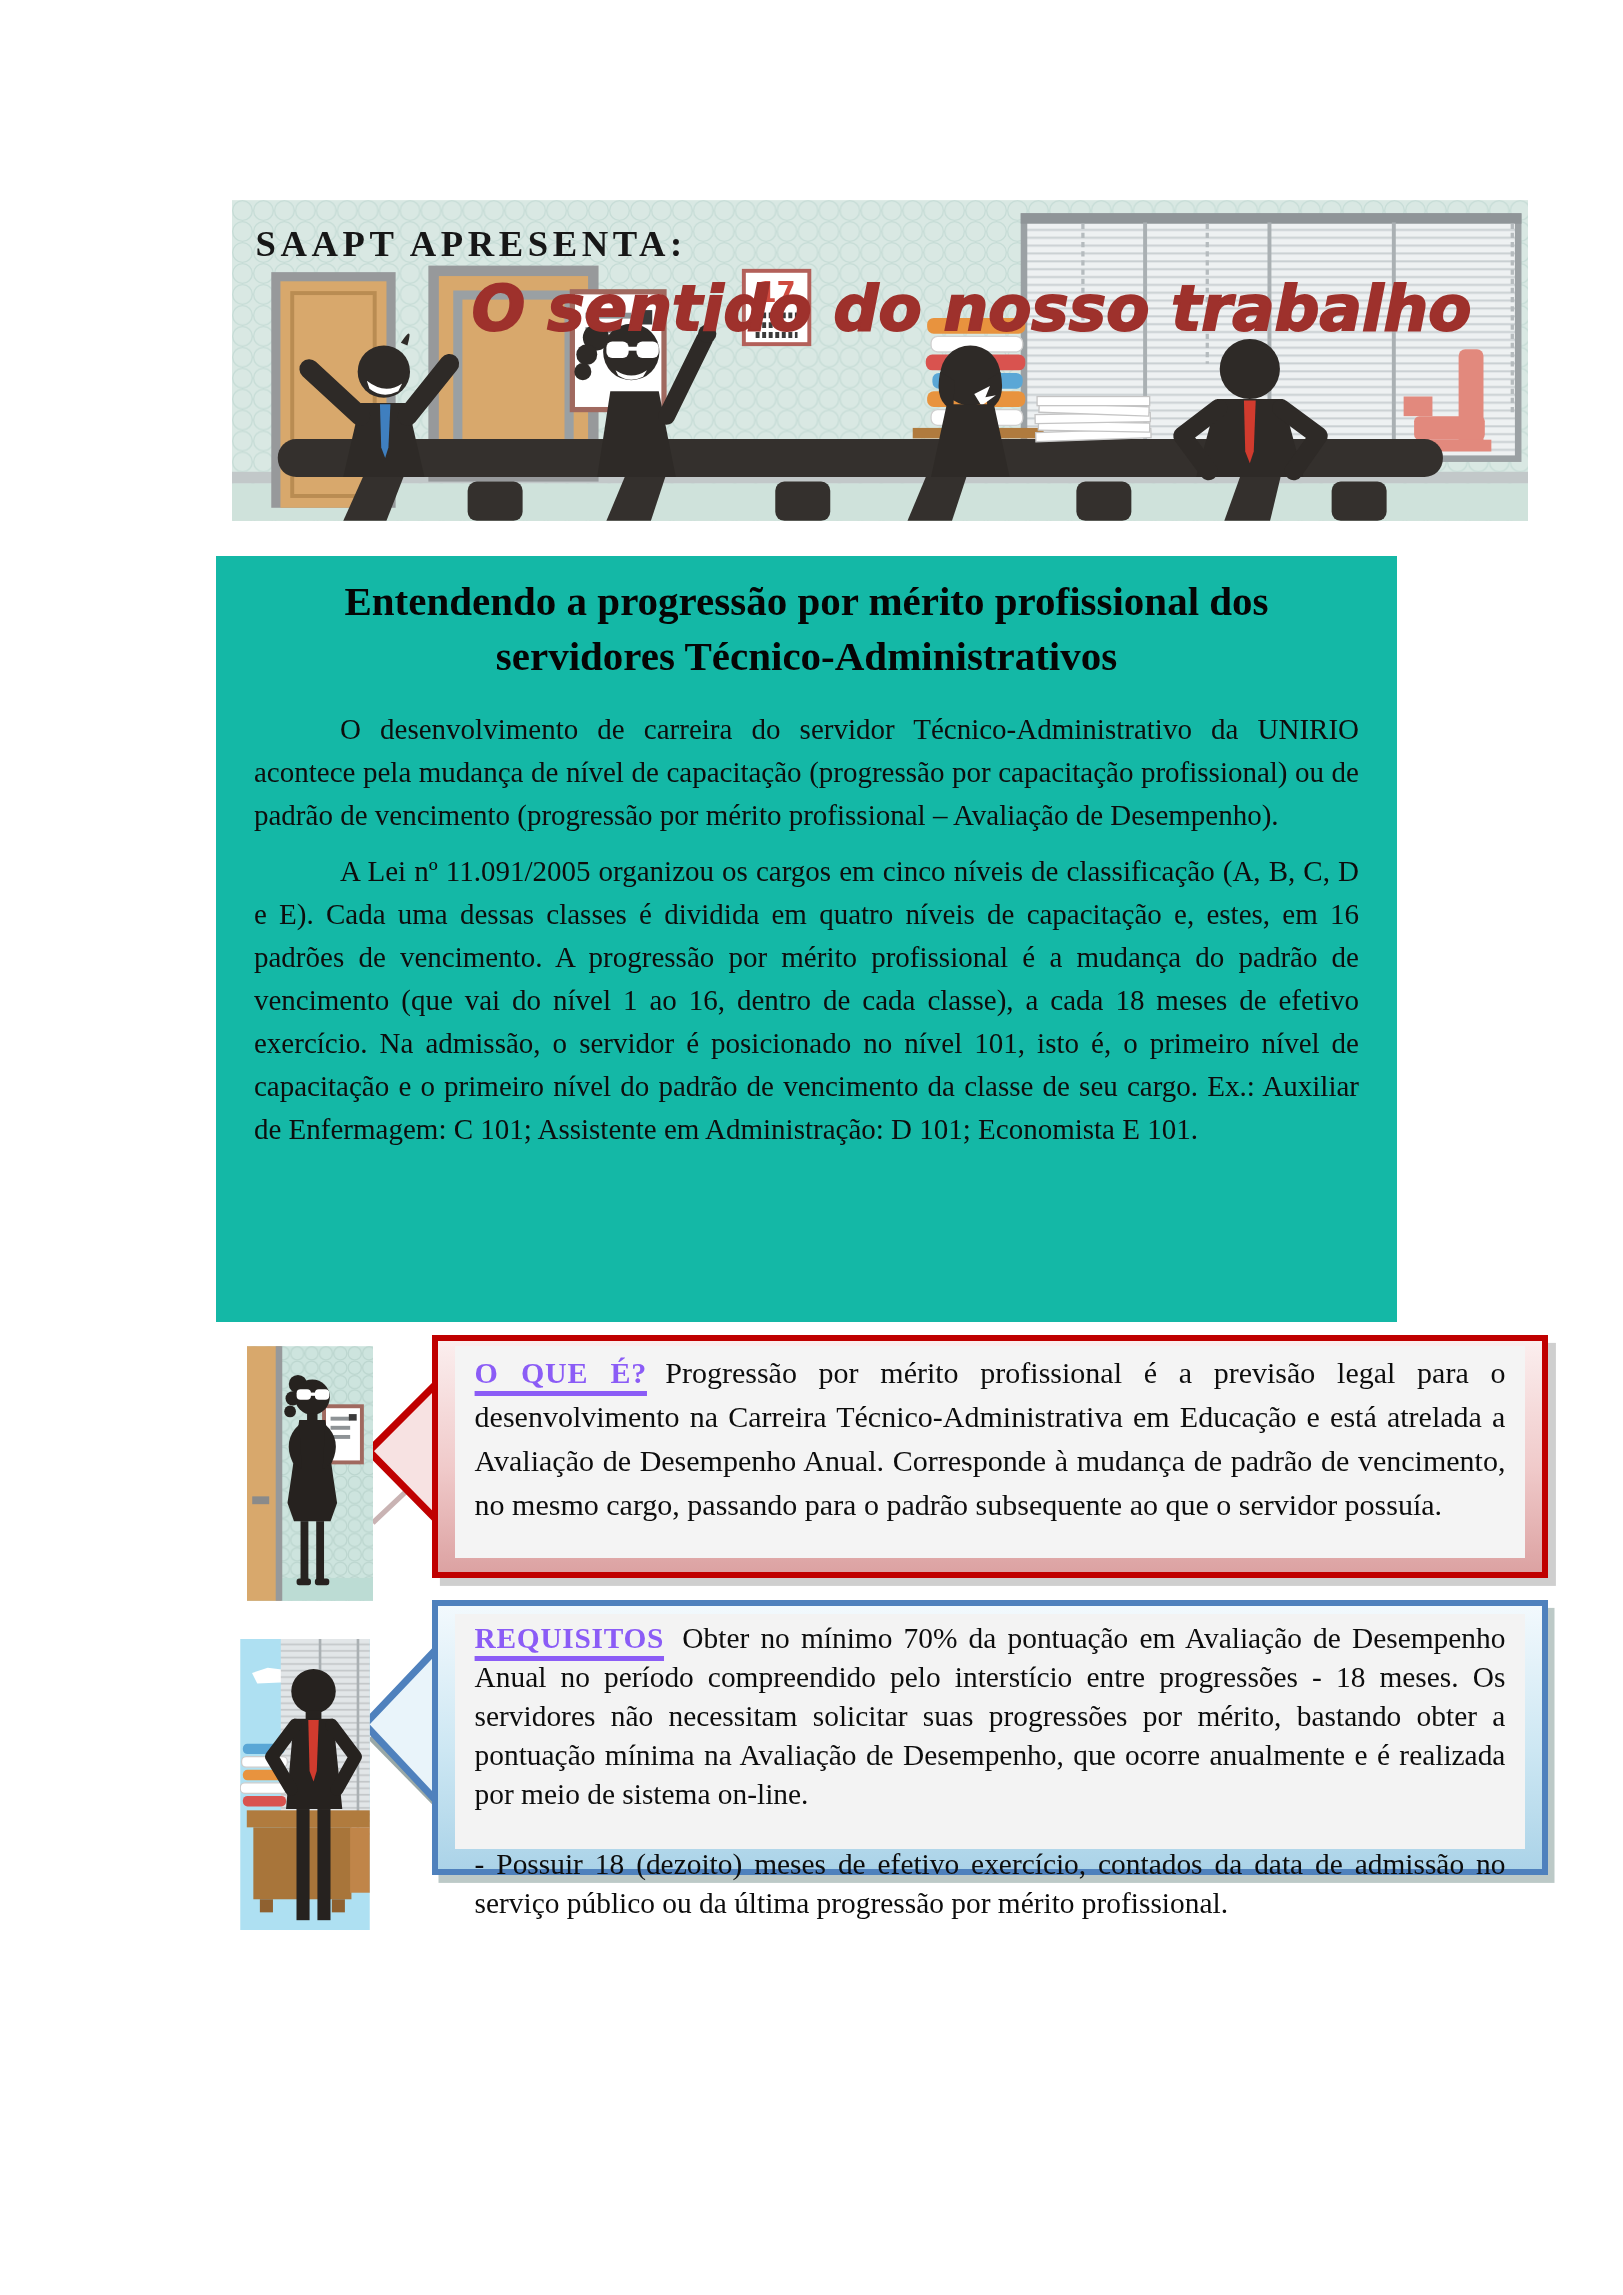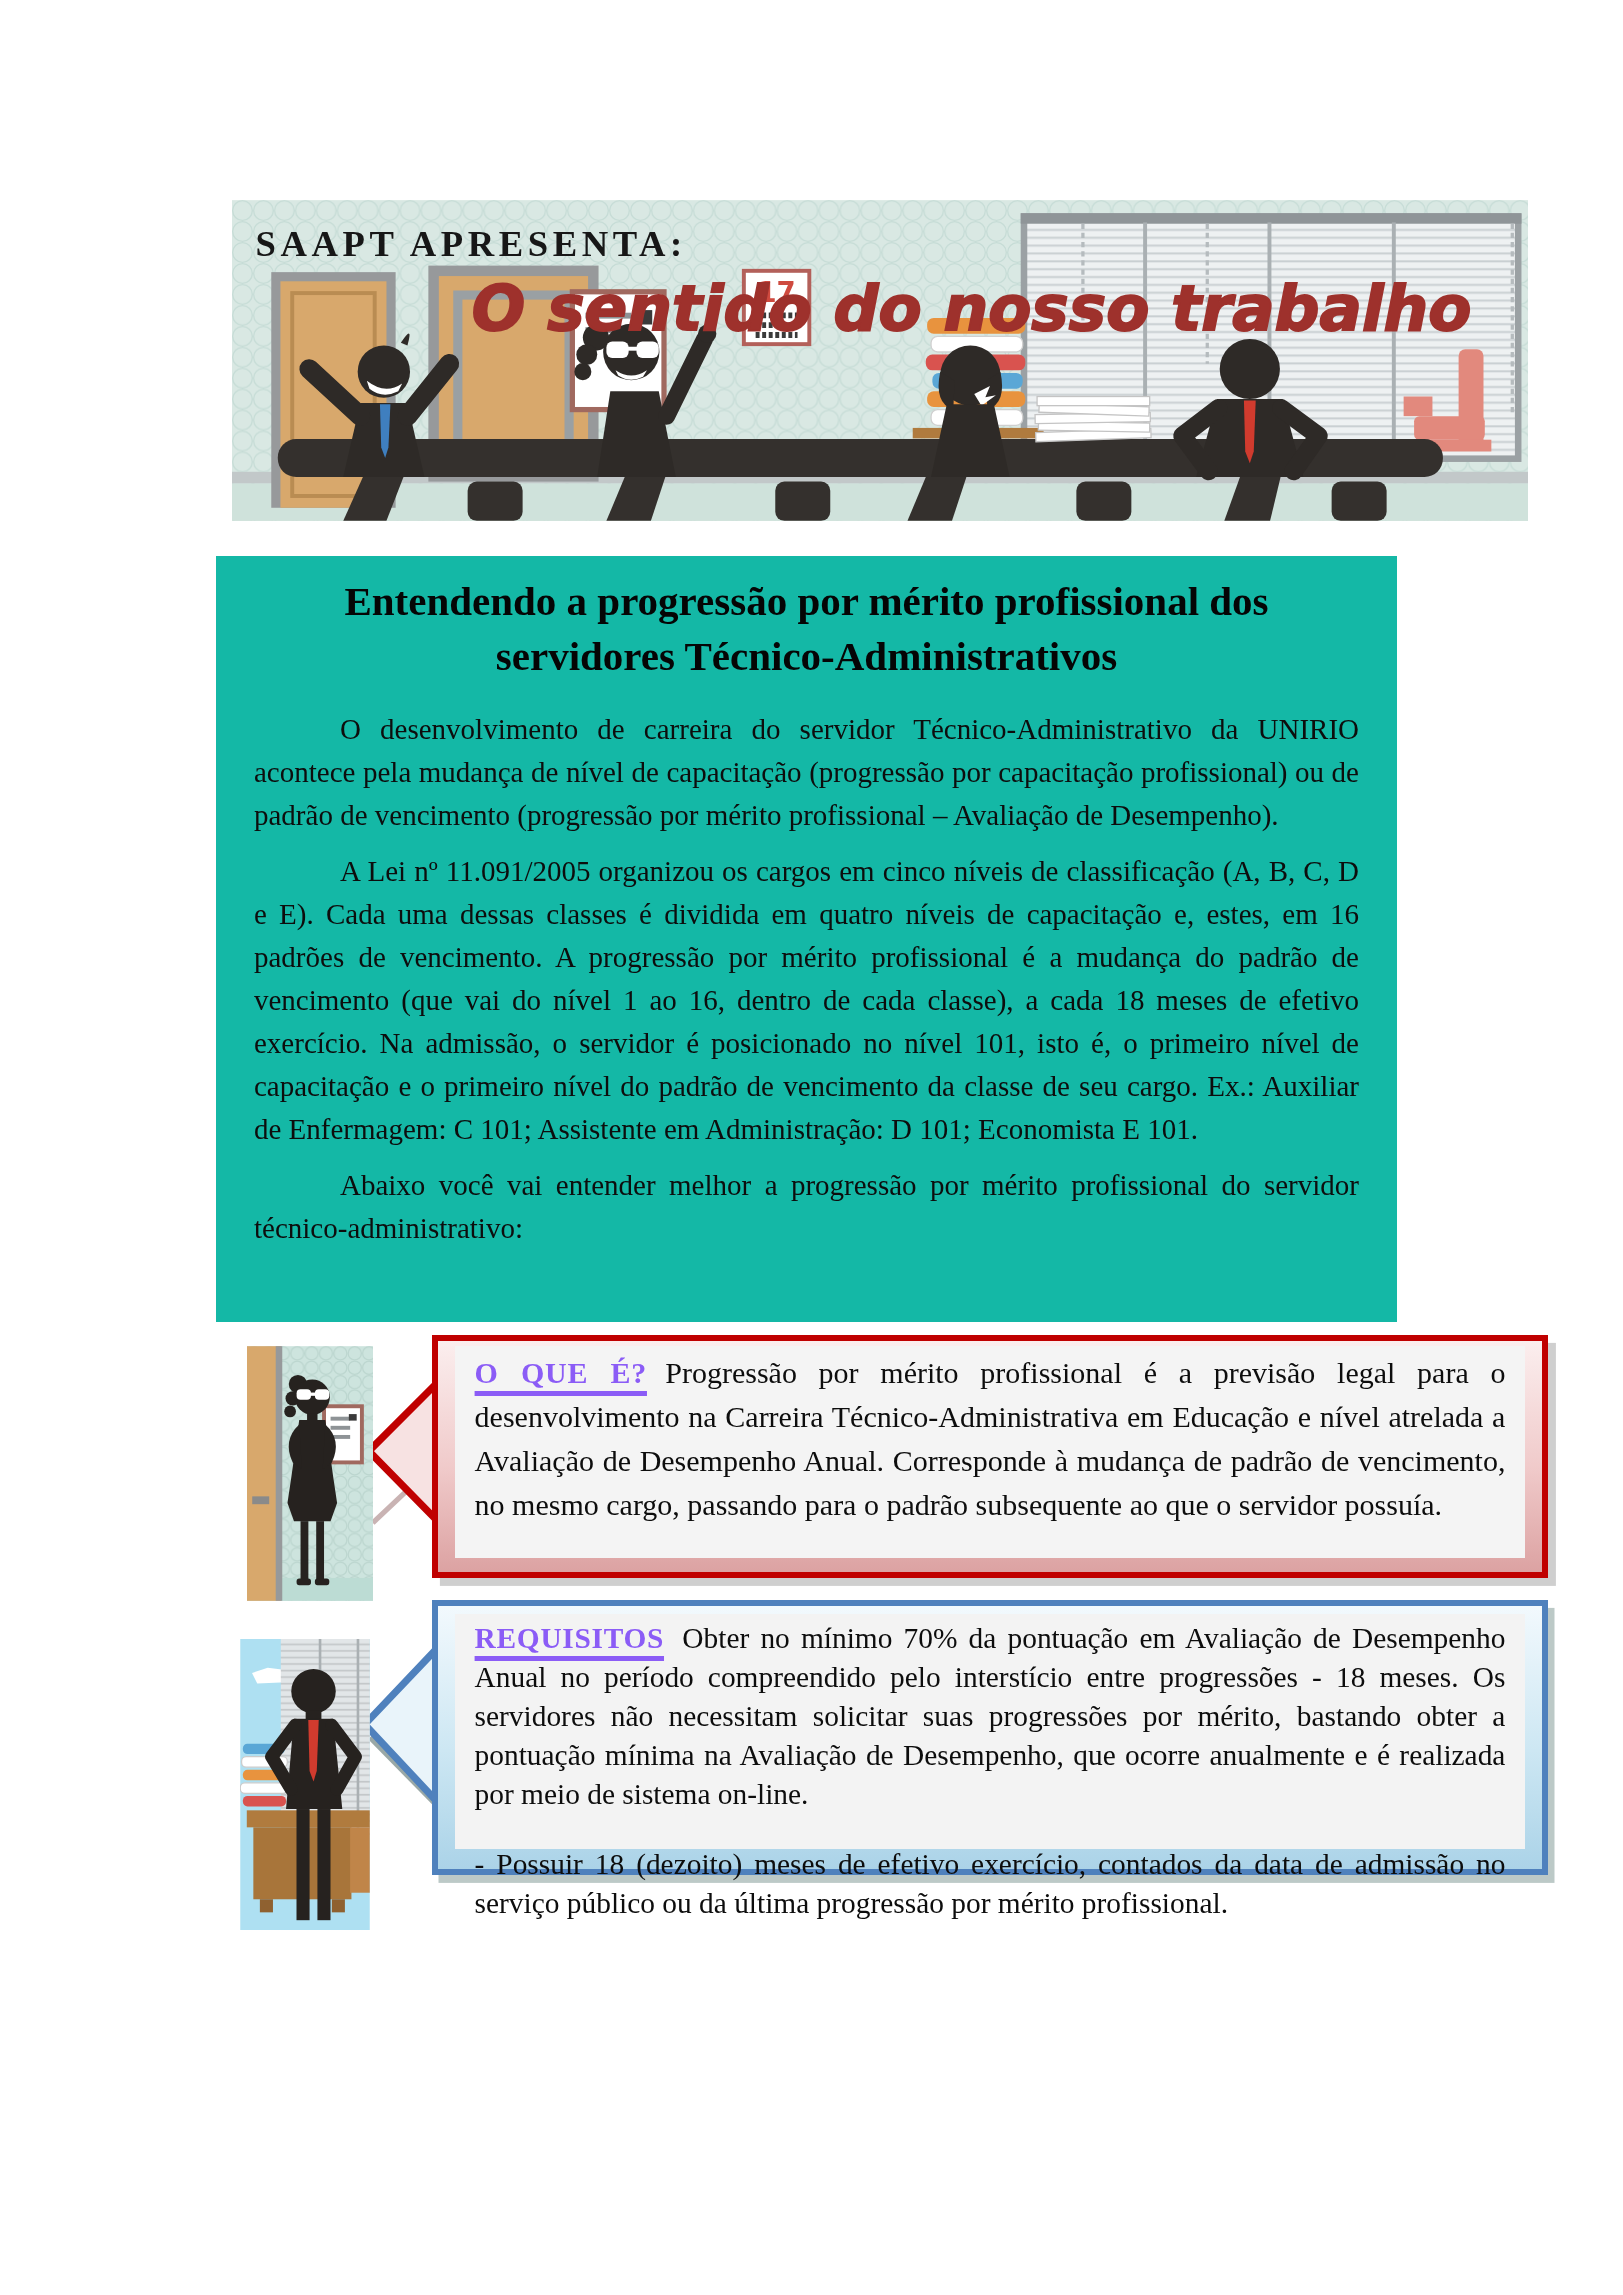--- a/index.html
+++ b/index.html
@@ -223,31 +223,30 @@
 
   <text x="36" y="86" font-family="Liberation Serif, serif" font-weight="bold" font-size="56" letter-spacing="7" fill="#171717">SAAPT APRESENTA:</text>
   <text x="1130" y="198" text-anchor="middle" font-family="DejaVu Sans, sans-serif" font-weight="bold" font-style="italic" font-size="96" fill="#9e312c" stroke="#9e312c" stroke-width="3">O sentido do nosso trabalho</text>
 </svg>
 
 <section id="article" class="abs">
   <h1 class="article-title">Entendendo a progressão por mérito profissional dos servidores Técnico-Administrativos</h1>
   <div class="article-body">
     <p>O desenvolvimento de carreira do servidor Técnico-Administrativo da UNIRIO acontece pela mudança de nível de capacitação (progressão por capacitação profissional) ou de padrão de vencimento (progressão por mérito profissional – Avaliação de Desempenho).</p>
     <p>A Lei nº 11.091/2005 organizou os cargos em cinco níveis de classificação (A, B, C, D e E). Cada uma dessas classes é dividida em quatro níveis de capacitação e, estes, em 16 padrões de vencimento. A progressão por mérito profissional é a mudança do padrão de vencimento (que vai do nível 1 ao 16, dentro de cada classe), a cada 18 meses de efetivo exercício. Na admissão, o servidor é posicionado no nível 101, isto é, o primeiro nível de capacitação e o primeiro nível do padrão de vencimento da classe de seu cargo. Ex.: Auxiliar de Enfermagem: C 101; Assistente em Administração: D 101; Economista E 101.</p>
-    <p>Abaixo você vai entender melhor a progressão por mérito profissional do servidor técnico-administrativo:</p>
   </div>
 </section>
 
 <svg id="tail-red" class="abs tail" viewBox="0 0 124 252" xmlns="http://www.w3.org/2000/svg">
   <path d="M128,160 L24,258 " stroke="#c9b3b3" stroke-width="8" fill="none" transform="translate(-6,-18)"></path>
   <path d="M124,18 L12,130 L124,244" fill="#f7e2e2" stroke="#c00000" stroke-width="11" stroke-linejoin="round"></path>
 </svg>
 <aside id="callout-red" class="abs callout">
   <div class="callout-inner">
-    <p><span class="callout-label">O QUE É?</span><span>Progressão por mérito profissional é a previsão legal para o desenvolvimento na Carreira Técnico-Administrativa em Educação e nível atrelada a Avaliação de Desempenho Anual. Corresponde à mudança de padrão de vencimento, no mesmo cargo, passando para o padrão subsequente ao que o servidor possuía.</span></p>
+    <p><span class="callout-label">O QUE É?</span><span>Progressão por mérito profissional é a previsão legal para o desenvolvimento na Carreira Técnico-Administrativa em Educação e está atrelada a Avaliação de Desempenho Anual. Corresponde à mudança de padrão de vencimento, no mesmo cargo, passando para o padrão subsequente ao que o servidor possuía.</span></p>
   </div>
 </aside>
 <svg id="fig-woman" class="abs" viewBox="0 0 193 390" xmlns="http://www.w3.org/2000/svg">
   <defs>
     <pattern id="quat2" width="44" height="44" patternUnits="userSpaceOnUse">
       <circle cx="11" cy="11" r="10" fill="none" stroke="#bcd6cf" stroke-width="2"></circle>
       <circle cx="33" cy="11" r="10" fill="none" stroke="#bcd6cf" stroke-width="2"></circle>
       <circle cx="11" cy="33" r="10" fill="none" stroke="#bcd6cf" stroke-width="2"></circle>
       <circle cx="33" cy="33" r="10" fill="none" stroke="#bcd6cf" stroke-width="2"></circle>
     </pattern>

